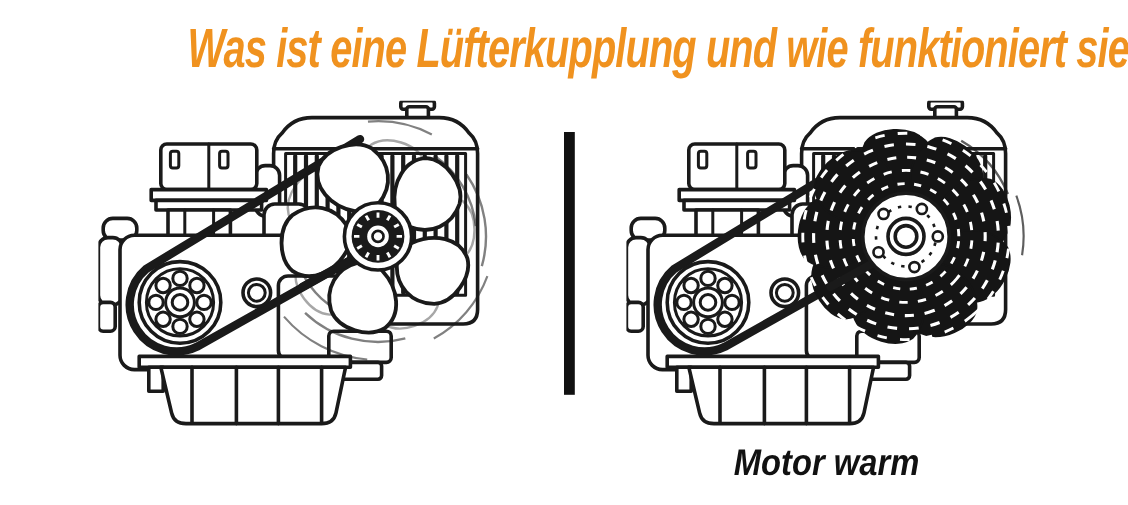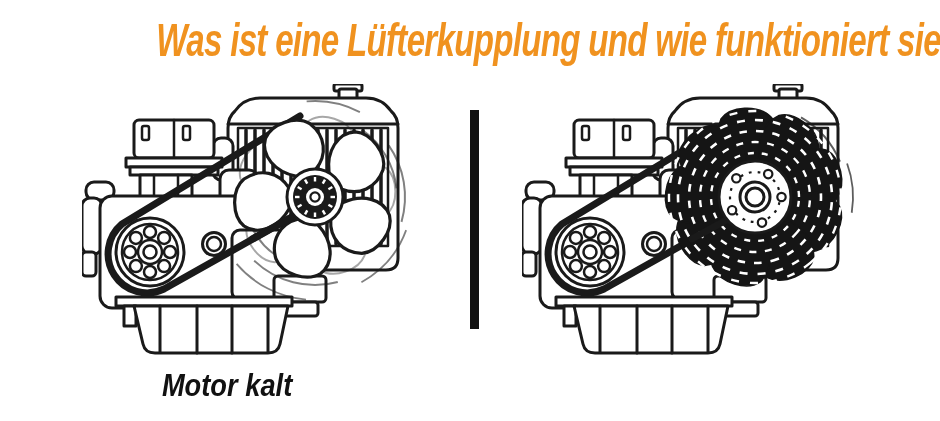--- a/index.html
+++ b/index.html
@@ -224,17 +224,17 @@
           <circle cx="-22.9" cy="13.2" r="4.2"></circle>
           <circle cx="-18.7" cy="-18.7" r="4.2"></circle>
           <circle cx="13.2" cy="-22.9" r="4.2"></circle>
         </g>
         <circle r="15" fill="#ffffff" stroke="#1a1a1a" stroke-width="3"></circle>
         <circle r="9" fill="#ffffff" stroke="#1a1a1a" stroke-width="3"></circle>
       </g>
     </svg>
   </figure>
 
-  <div class="caption cap-left">
-    <span>Motor kalt</span>
+  <div class="caption cap-right">
+    <span>Motor warm</span>
   </div>
 
 </div>
 
 </body></html>

